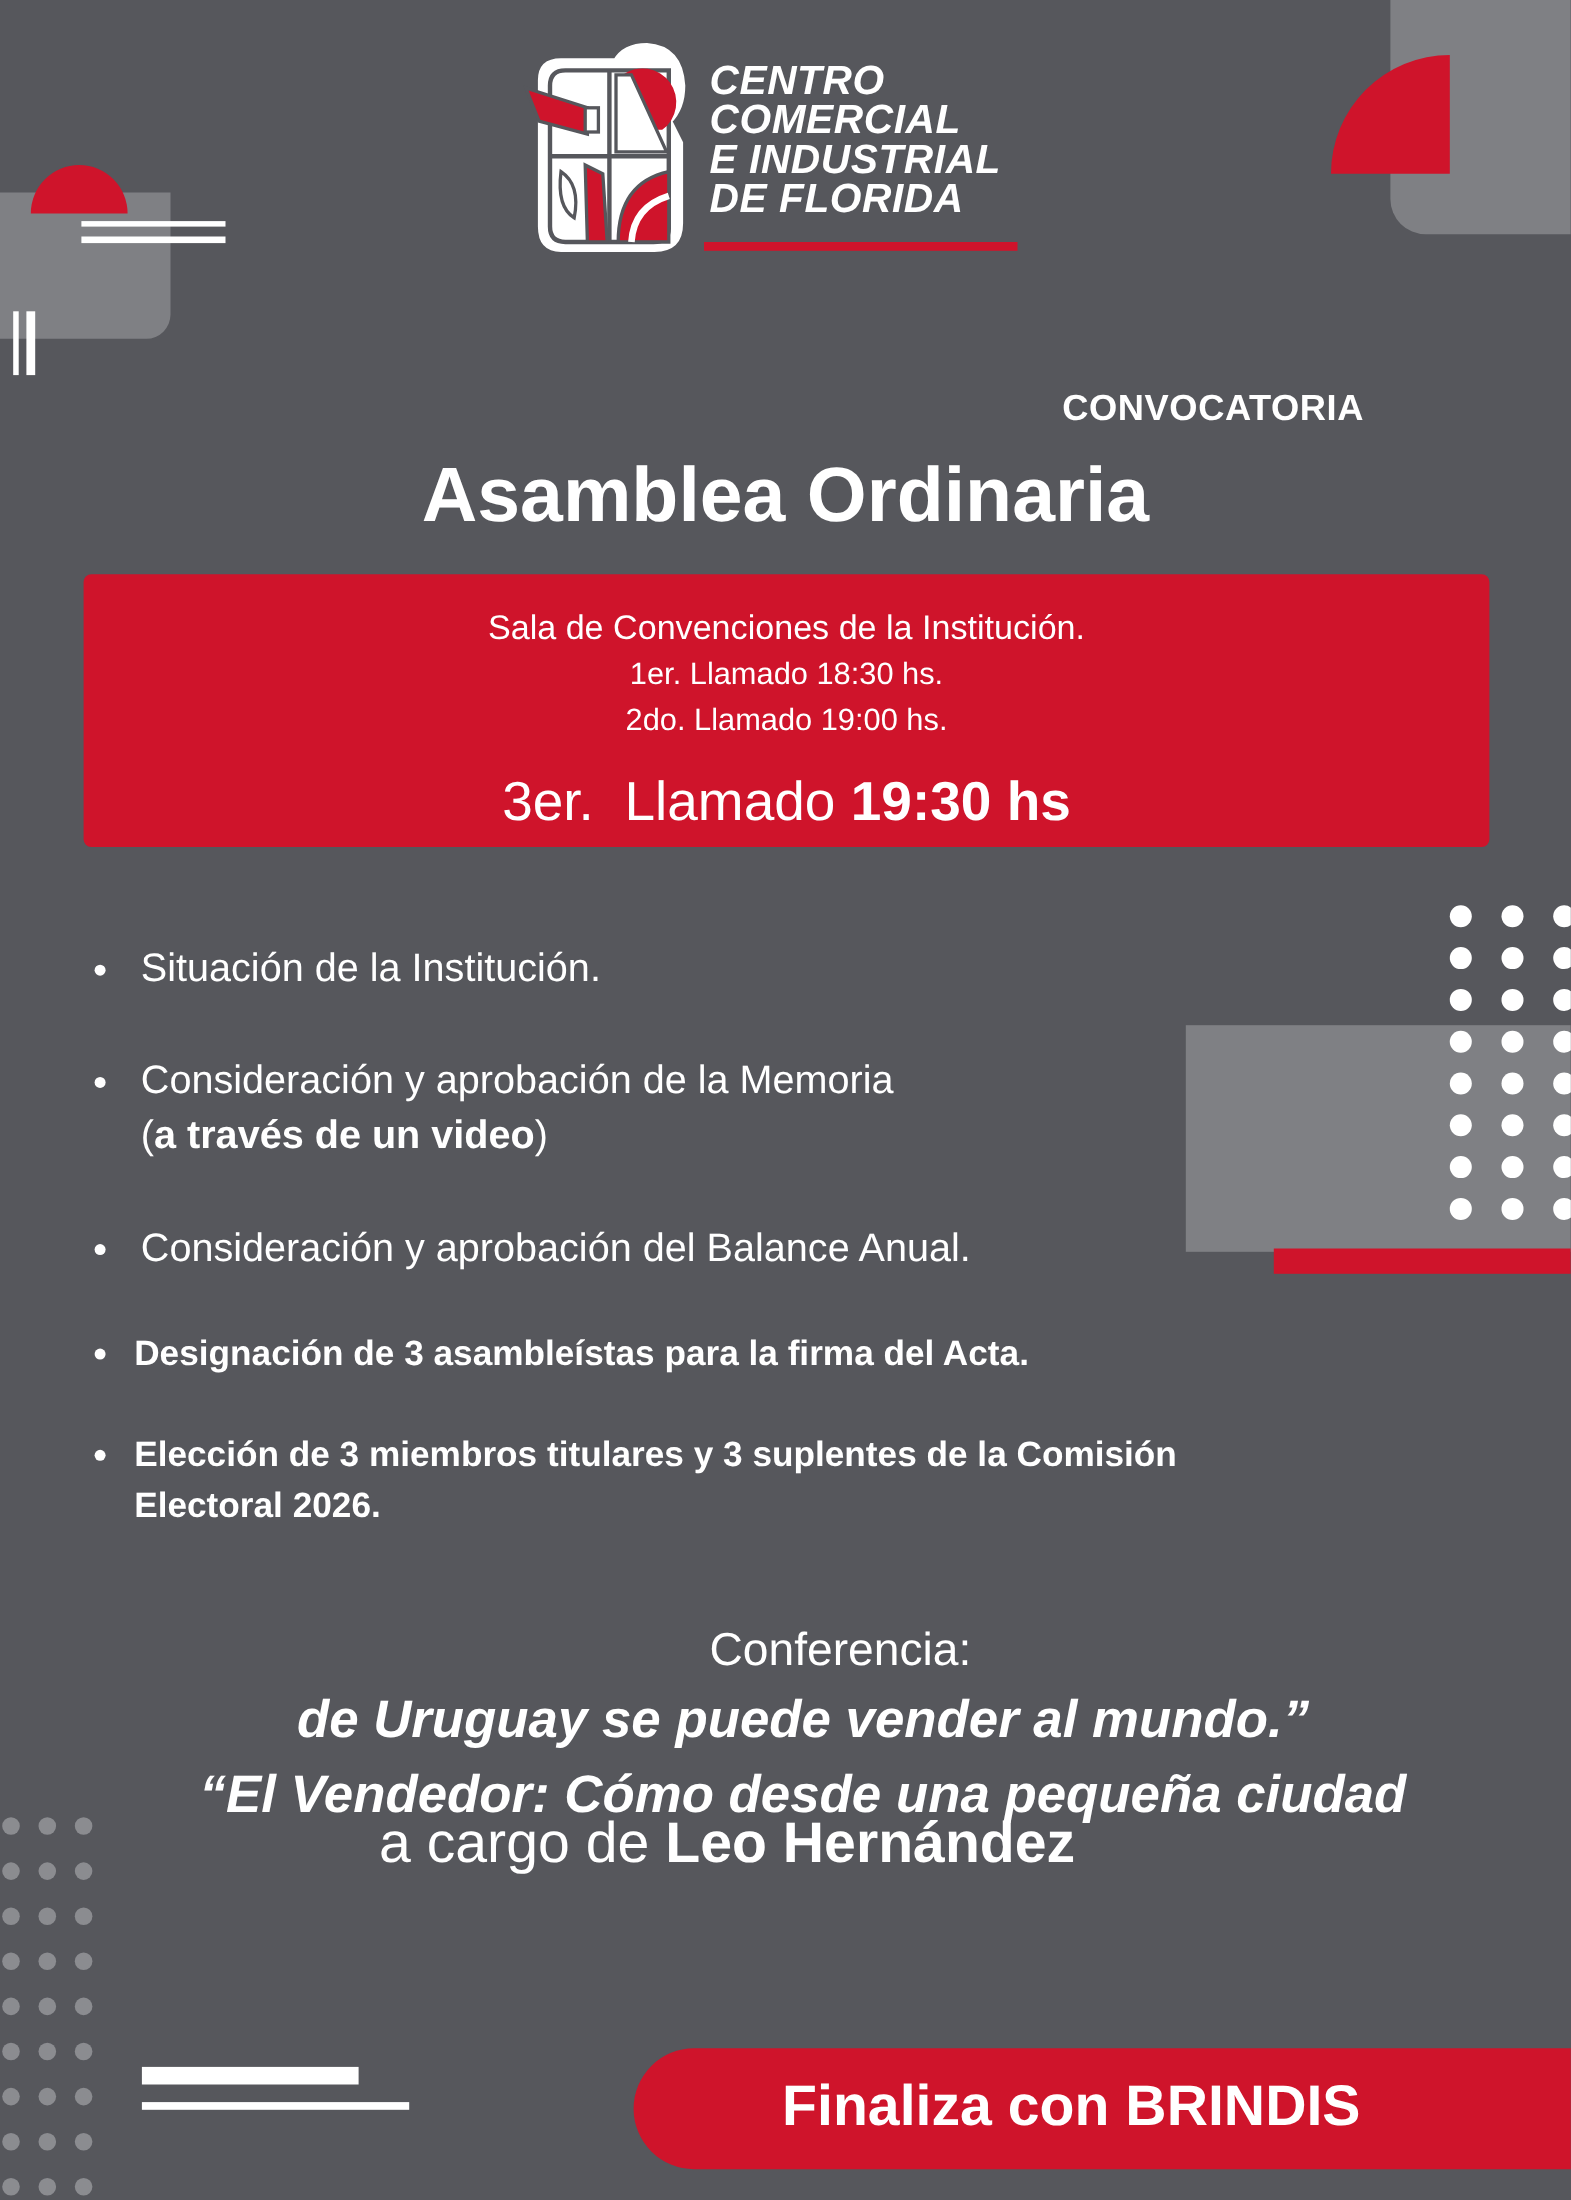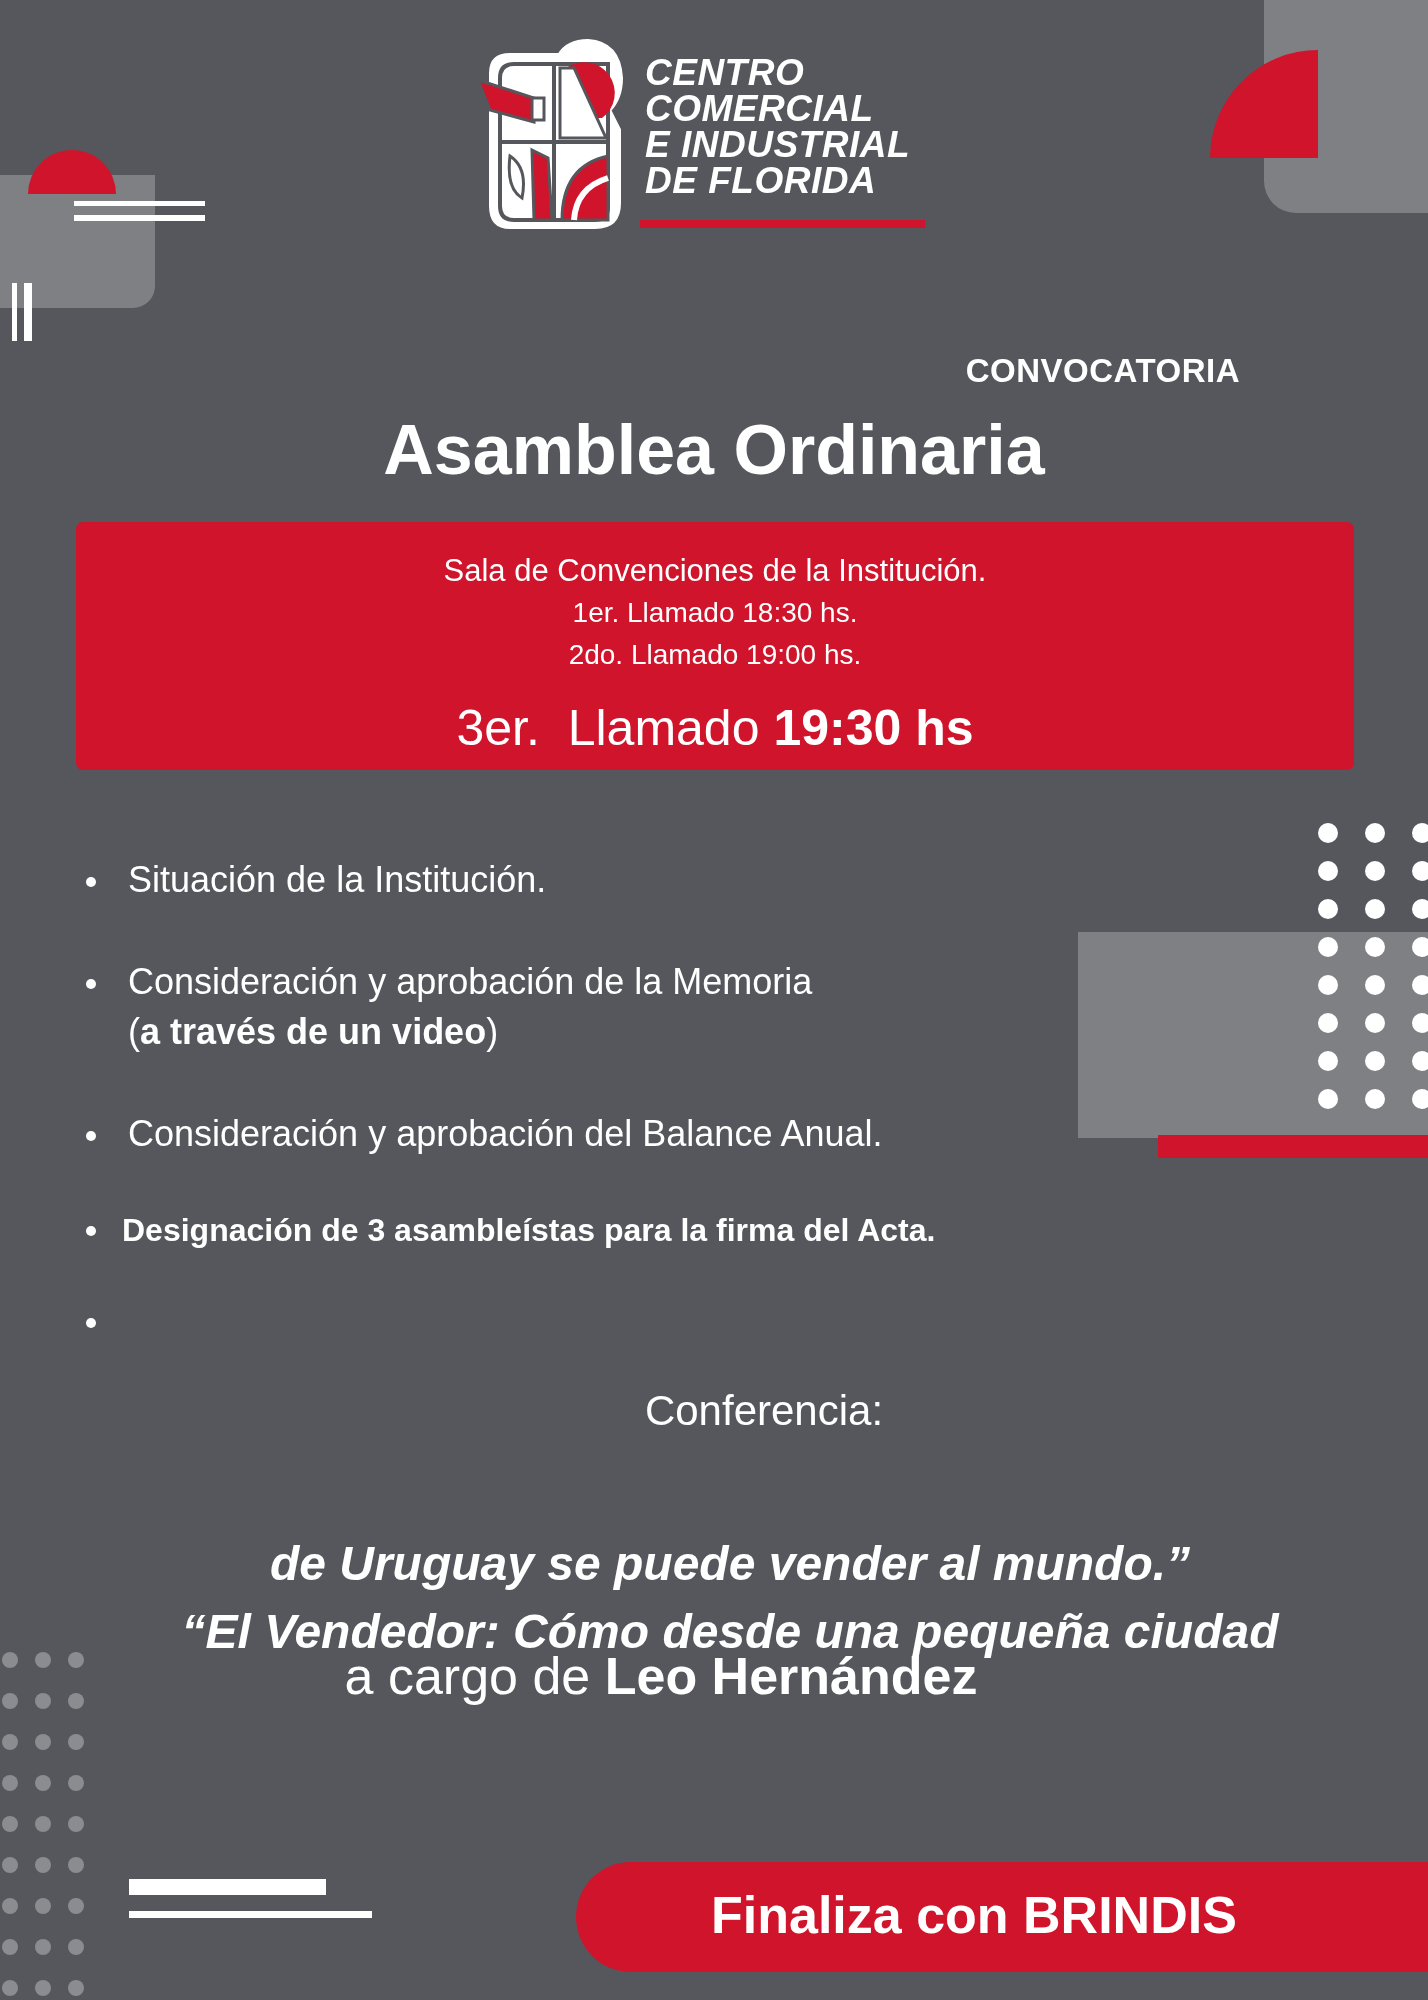--- a/index.html
+++ b/index.html
@@ -51,21 +51,21 @@
   .agenda { left: 82px; top: 855px; width: 1040px; }
   .agenda-item { position: relative; padding-left: 46px; }
   .agenda-item .bullet { position: absolute; left: 4px; width: 10px; height: 10px; border-radius: 50%; background: #ffffff; }
   .agenda-item.big { font-size: 36px; line-height: 50px; }
   .agenda-item.big .bullet { top: 22px; }
   .agenda-item.sm { font-size: 32px; line-height: 46px; padding-left: 40px; font-weight: bold; }
   .agenda-item.sm .bullet { top: 19px; }
   .agenda-item b { font-weight: 700; }
 
   
-  .conf-label { left: 0; width: 1428px; top: 1387px; text-align: center; font-size: 42px; padding-left: 100px; box-sizing: border-box; }
+  .conf-label { left: 0; width: 1428px; top: 1476px; text-align: center; font-size: 42px; padding-left: 100px; box-sizing: border-box; }
   .conf-title { left: 90px; width: 1280px; top: 1530px; text-align: center; font-weight: 700; font-style: italic; font-size: 48px; line-height: 68px; }
   .speaker { left: 0; width: 1428px; top: 1646px; text-align: center; font-size: 52px; padding-right: 106px; box-sizing: border-box; }
   .speaker b { font-weight: 700; }
 
   
   .brindis { left: 576px; top: 1862px; width: 900px; height: 110px; background: #cf142b; border-radius: 55px 0 0 55px; }
   .brindis-text { position: absolute; left: 135px; top: 18px; font-weight: 700; font-size: 52px; line-height: 70px; }
 </style>
 </head>
 <body>
@@ -197,20 +197,21 @@
   <div class="agenda-item big" style="margin-top:52px">
     <span class="bullet"></span>
     <span>Consideración y aprobación del Balance Anual.</span>
   </div>
   <div class="agenda-item sm" style="margin-top:48px">
     <span class="bullet"></span>
     <span>Designación de 3 asambleístas para la firma del Acta.</span>
   </div>
   <div class="agenda-item sm" style="margin-top:46px; width:1000px;">
     <span class="bullet"></span>
+    <span>Elección de 3 miembros titulares y 3 suplentes de la Comisión Electoral 2026.</span>
   </div>
 </div>
 
 <div class="abs conf-label">Conferencia:</div>
 <div class="abs conf-title">
   <div>de Uruguay se puede vender al mundo.”</div>
   <div>“El Vendedor: Cómo desde una pequeña ciudad</div>
 </div>
 <div class="abs speaker"><span style="white-space:pre">a cargo de </span><b>Leo Hernández</b></div>
 

